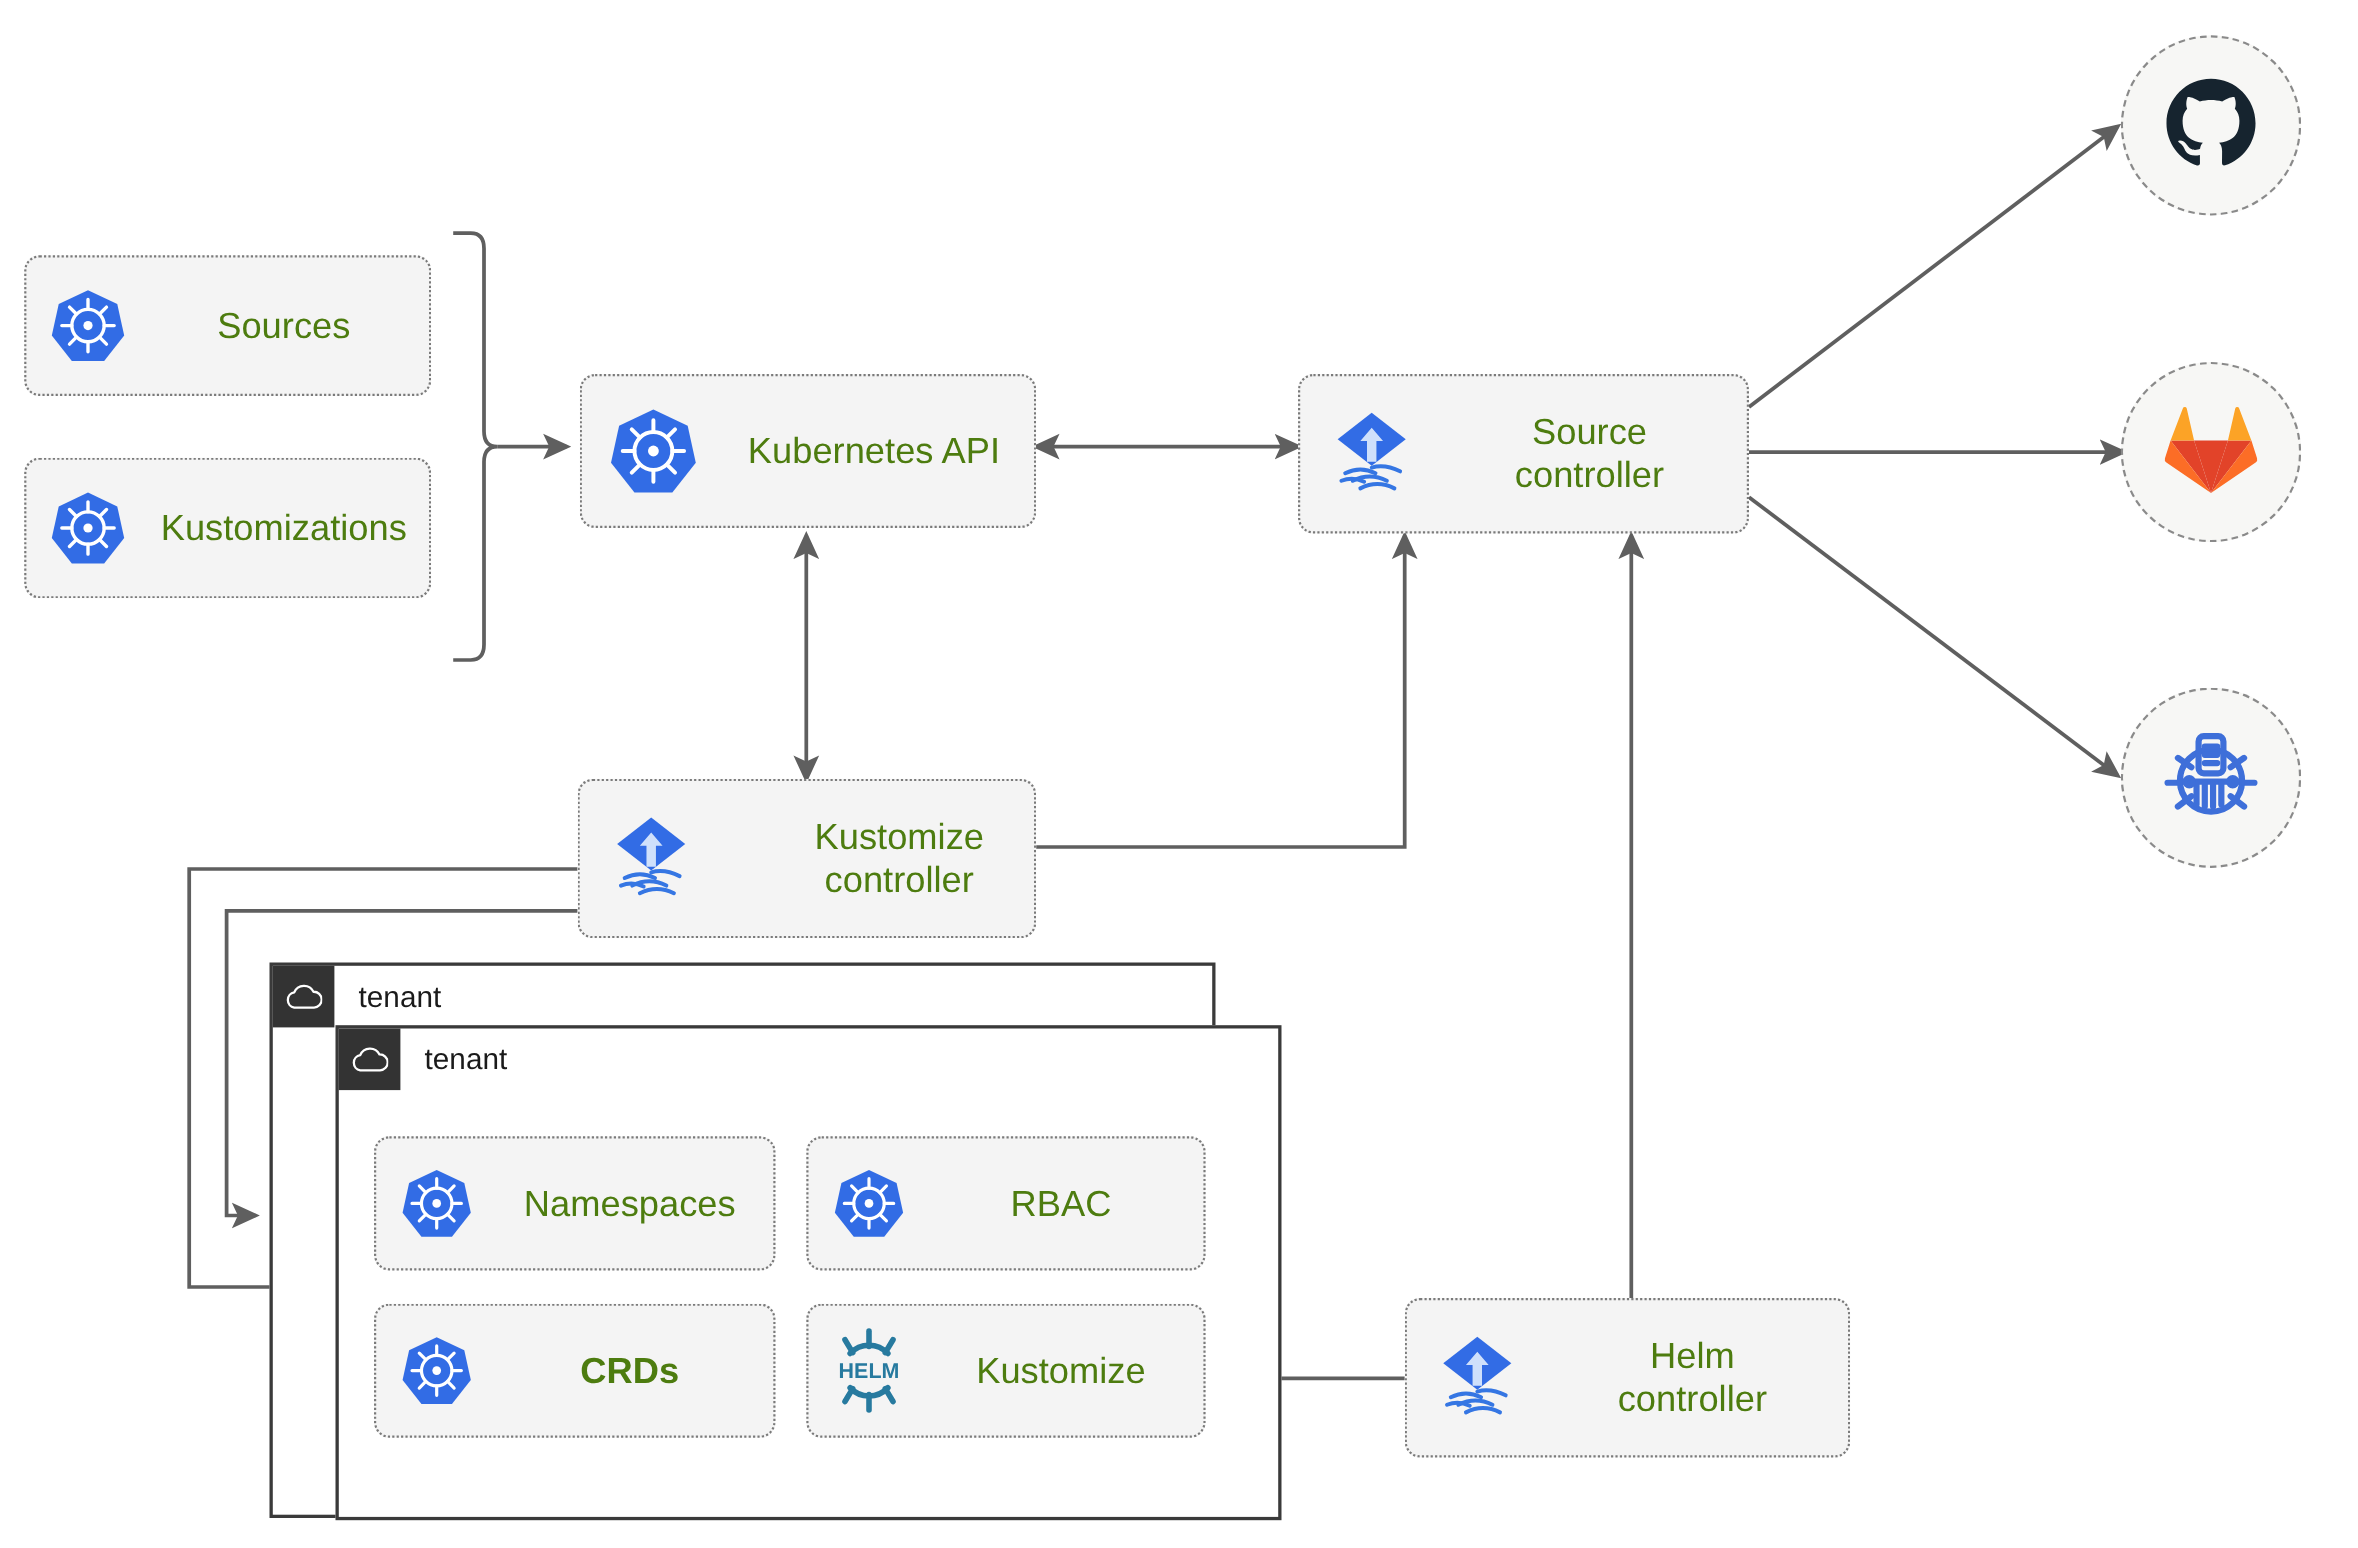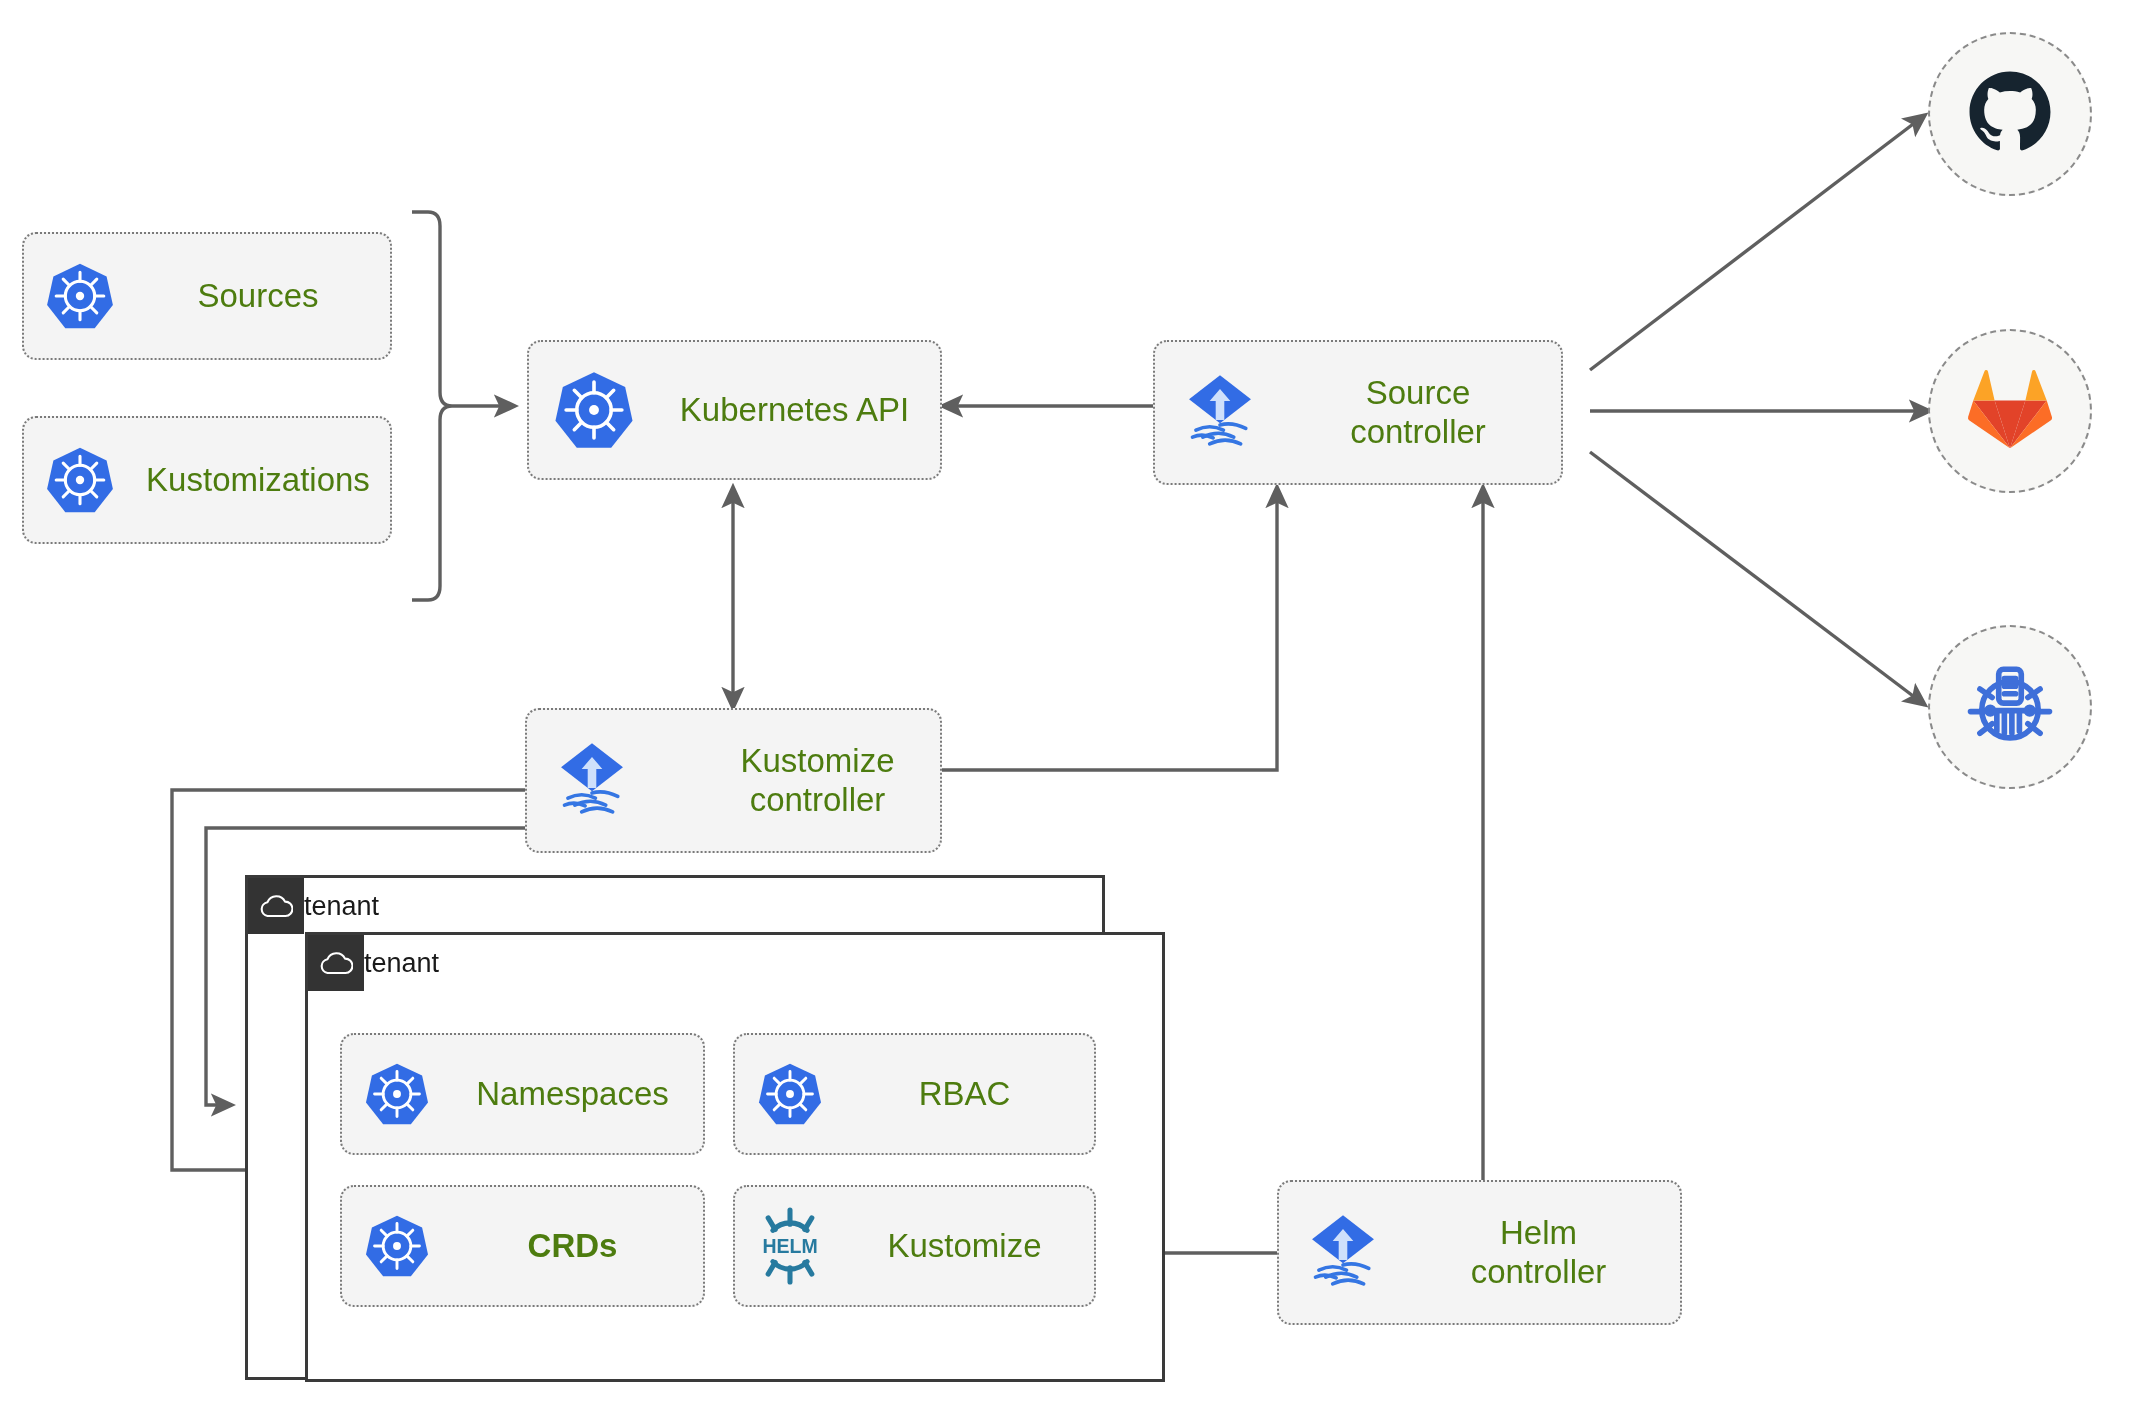--- a/index.html
+++ b/index.html
@@ -76,20 +76,21 @@
     display: flex;
     align-items: center;
     justify-content: center;
   }
   .tenant-title {
     position: absolute;
     top: 0; left: 56px;
     height: 56px;
     display: flex;
     align-items: center;
+    padding-left: 22px;
     font-size: 27px;
     color: #1a1a1a;
   }
 </style>
 </head>
 <body>
 
 <div id="canvas">
 
   <svg id="edges" viewBox="0 0 2144 1407" xmlns="http://www.w3.org/2000/svg">
@@ -184,21 +185,21 @@
           <circle cx="50" cy="50" r="21"></circle>
           <path d="M50,16 L50,29 M50,71 L50,84 M16,50 L29,50 M71,50 L84,50"></path>
           <path d="M26,26 L35,35 M65,65 L74,74 M74,26 L65,35 M35,65 L26,74"></path>
         </g>
         <circle cx="50" cy="50" r="6" fill="#ffffff"></circle>
       </svg>
     </span>
     <span class="lbl">Kubernetes API</span>
   </div>
 
-  <div class="node" style="left:1153px; top:340px; width:410px; height:145px;">
+  <div class="node" style="left:1180px; top:340px; width:410px; height:145px;">
     <span class="ico" style="width:130px;">
       <svg width="86" height="86" viewBox="0 0 100 100">
         <path d="M50,6 L86,34 L50,62 L14,34 Z" fill="#326CE5"></path>
         <path d="M50,22 L62,36 L55,36 L55,58 L45,58 L45,36 L38,36 Z" fill="#cfe0fb"></path>
         <g stroke="#3576E3" stroke-width="4.2" fill="none" stroke-linecap="round">
           <path d="M22,70 Q38,62 54,70"></path>
           <path d="M30,78 Q48,69 66,78"></path>
           <path d="M38,86 Q56,77 74,86"></path>
           <path d="M50,64 Q64,60 80,68"></path>
           <path d="M18,78 Q30,73 42,79"></path>

